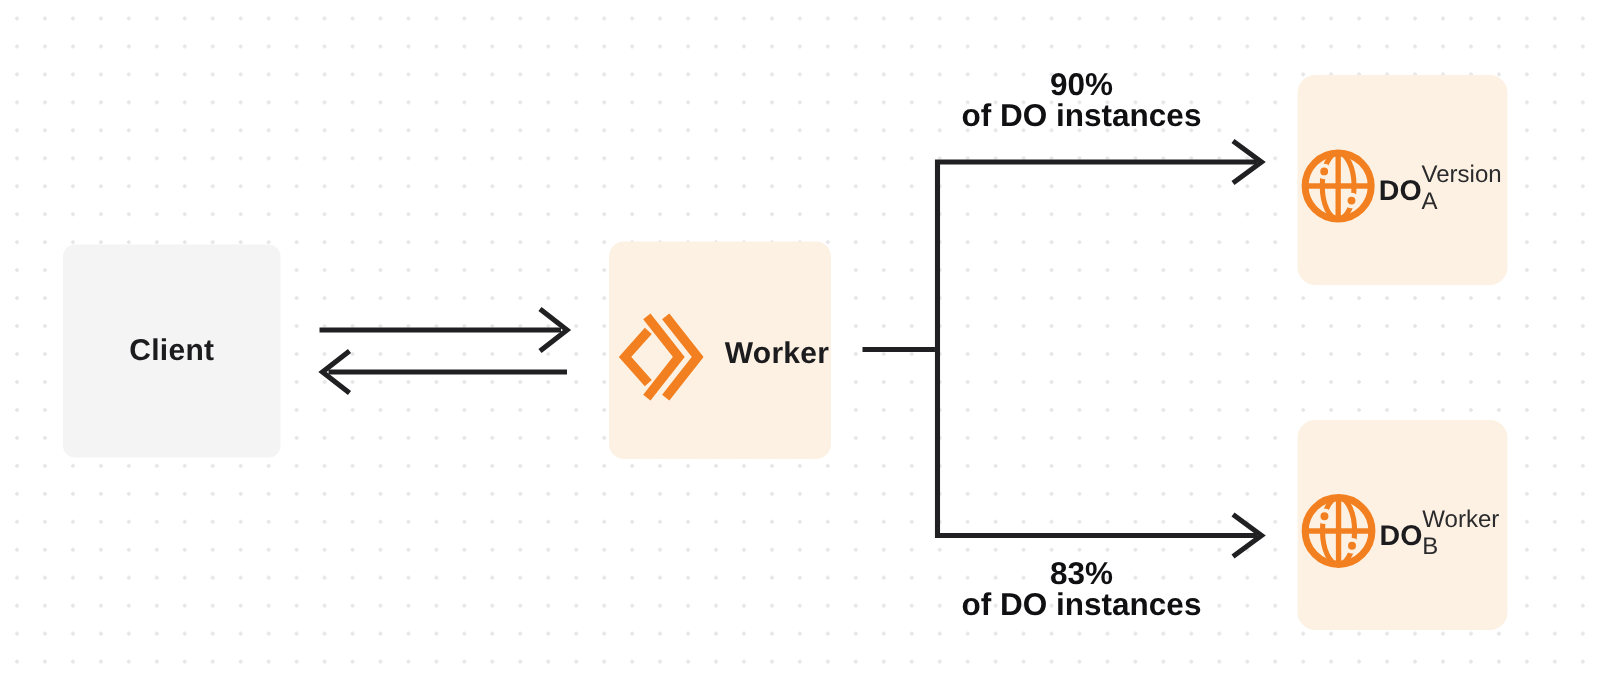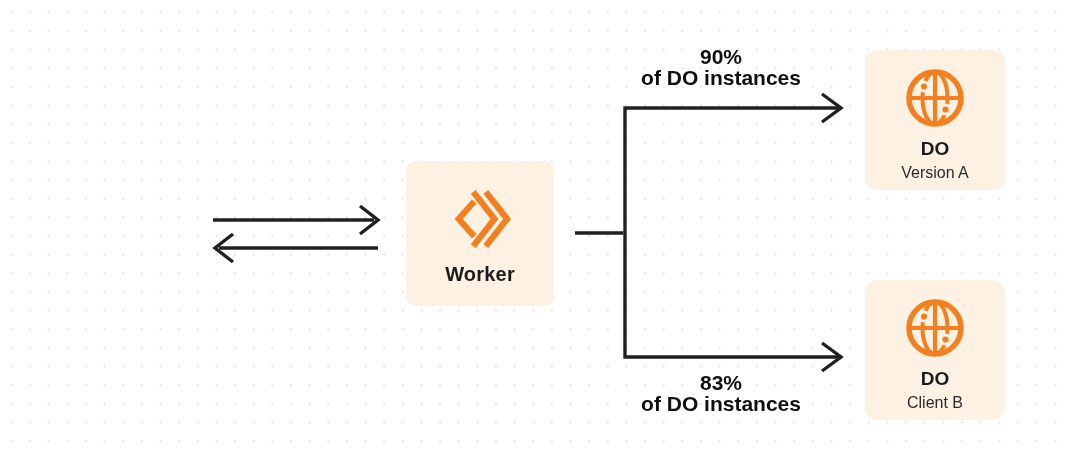--- a/index.html
+++ b/index.html
@@ -33,21 +33,21 @@
   .connectors path, .connectors polyline {
     fill: none;
     stroke: var(--line-dark);
     stroke-width: 3.4;
     stroke-linejoin: miter;
     stroke-linecap: butt;
   }
   .node {
     position: absolute;
     display: flex;
-    flex-direction: column;
+    flex-direction: row;
     align-items: center;
     justify-content: center;
   }
   .node-client {
     left: 42px; top: 163px;
     width: 145px; height: 142px;
     background: var(--node-gray);
     border-radius: 8px;
   }
   .node-client .node-label {
@@ -126,20 +126,23 @@
     <path d="M378 248 H219"></path>
     <polyline points="233,234 215,248 233,262"></polyline>
 
     <path d="M575 233 H623.3"></path>
 
     <path d="M838 108 H625 V357 H838"></path>
     <polyline points="822,94 841,108 822,122"></polyline>
     <polyline points="822,343 841,357 822,371"></polyline>
   </svg>
 
+  <div class="node node-client">
+    <span class="node-label">Client</span>
+  </div>
 
   <div class="node node-worker">
     <svg width="62" height="62" viewBox="0 0 64 64" class="icon-orange" aria-hidden="true">
       <g fill="none" stroke="currentColor" stroke-width="6.4" stroke-linejoin="miter">
         <polyline points="26,15 10,33 26,51"></polyline>
         <polyline points="25,5 47,33 25,61"></polyline>
         <polyline points="38,5 60,33 38,61"></polyline>
       </g>
     </svg>
     <span class="node-label">Worker</span>
@@ -165,21 +168,21 @@
       <g fill="none" stroke="currentColor">
         <circle cx="32" cy="32" r="26" stroke-width="5.5"></circle>
         <ellipse cx="32" cy="32" rx="12.5" ry="26" stroke-width="4"></ellipse>
         <line x1="7" y1="32" x2="57" y2="32" stroke-width="4.2"></line>
         <line x1="32" y1="6" x2="32" y2="58" stroke-width="4.2"></line>
       </g>
       <circle class="globe-dot" cx="21" cy="20.5" r="4.6"></circle>
       <circle class="globe-dot" cx="42.5" cy="43.5" r="4.6"></circle>
     </svg>
     <span class="do-title">DO</span>
-    <span class="do-subtitle">Client B</span>
+    <span class="do-subtitle">Worker B</span>
   </div>
 
   <div class="edge-label edge-label-top">
     <span>90%</span>
     <span>of DO instances</span>
   </div>
   <div class="edge-label edge-label-bottom">
     <span>83%</span>
     <span>of DO instances</span>
   </div>

